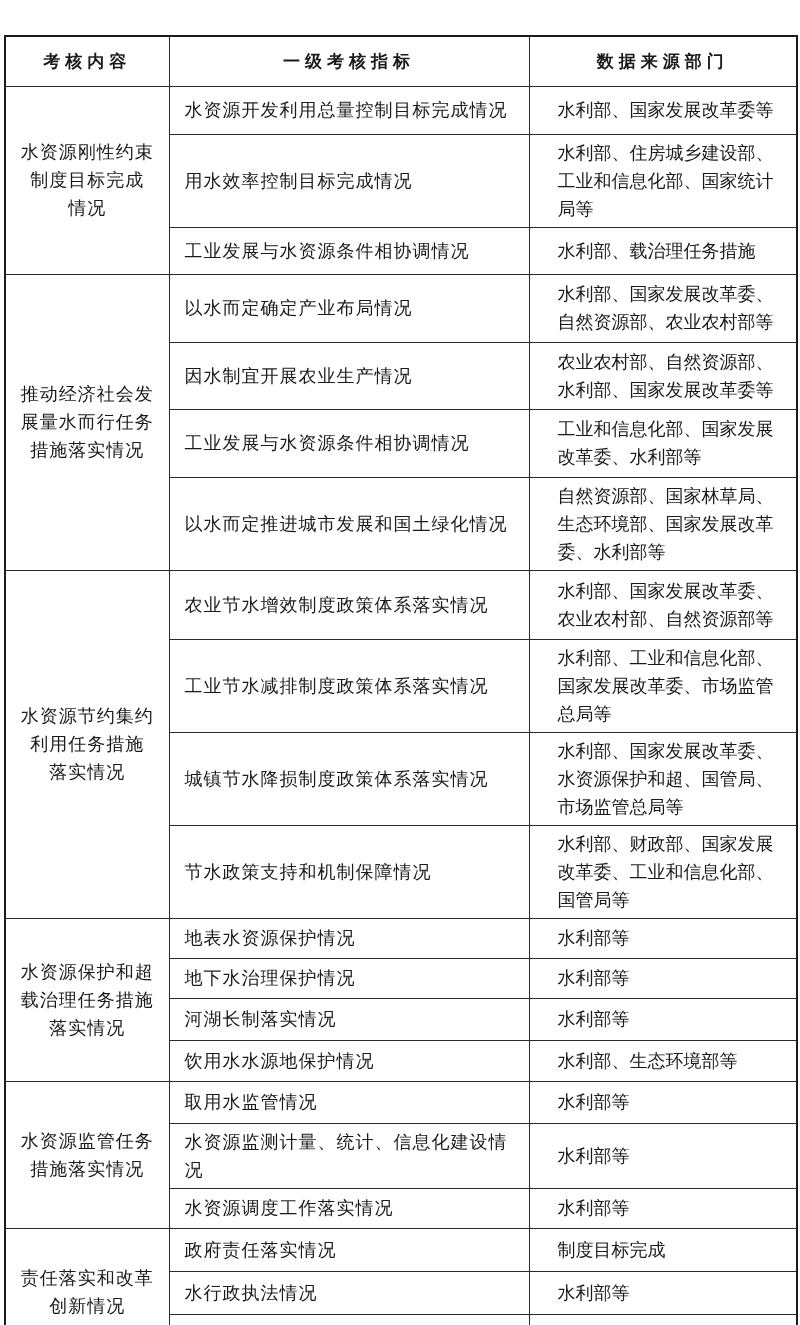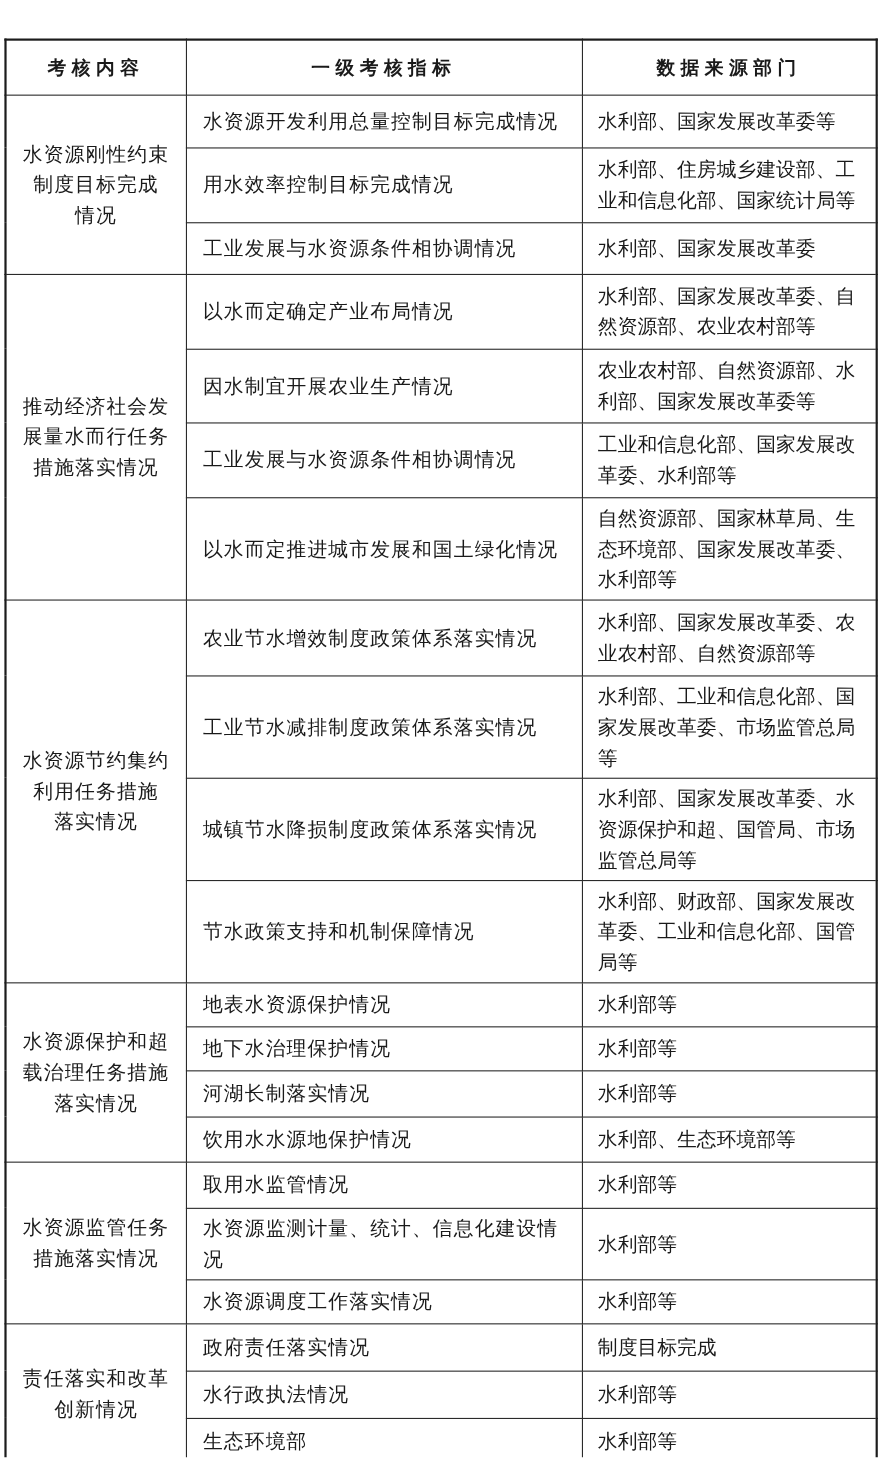--- a/index.html
+++ b/index.html
@@ -59,21 +59,21 @@
   }
   td.indicator-cell {
     text-align: left;
     letter-spacing: 1px;
     padding-left: 15px;
     padding-right: 6px;
   }
   td.source-cell {
     text-align: left;
     letter-spacing: 0;
-    padding-left: 14px;
+    padding-left: 28px;
     padding-right: 6px;
     font-family: Liberation Serif, serif;
   }
   .notes {
     margin-top: 14px;
     padding: 0 6px 0 8px;
     font-size: 18px;
     line-height: 30px;
     display: flex;
   }
@@ -122,21 +122,21 @@
 情况</td>
         <td class="indicator-cell">水资源开发利用总量控制目标完成情况</td>
         <td class="source-cell">水利部、国家发展改革委等</td>
       </tr>
       <tr style="height:68px;">
         <td class="indicator-cell">用水效率控制目标完成情况</td>
         <td class="source-cell">水利部、住房城乡建设部、工业和信息化部、国家统计局等</td>
       </tr>
       <tr style="height:47px;">
         <td class="indicator-cell">工业发展与水资源条件相协调情况</td>
-        <td class="source-cell">水利部、国家发展改革委</td>
+        <td class="source-cell">水利部、载治理任务措施</td>
       </tr>
     </tbody>
 
     <tbody>
       <tr style="height:68px;">
         <td class="category-cell" rowspan="4">推动经济社会发
 展量水而行任务
 措施落实情况</td>
         <td class="indicator-cell">以水而定确定产业布局情况</td>
         <td class="source-cell">水利部、国家发展改革委、自然资源部、农业农村部等</td>

